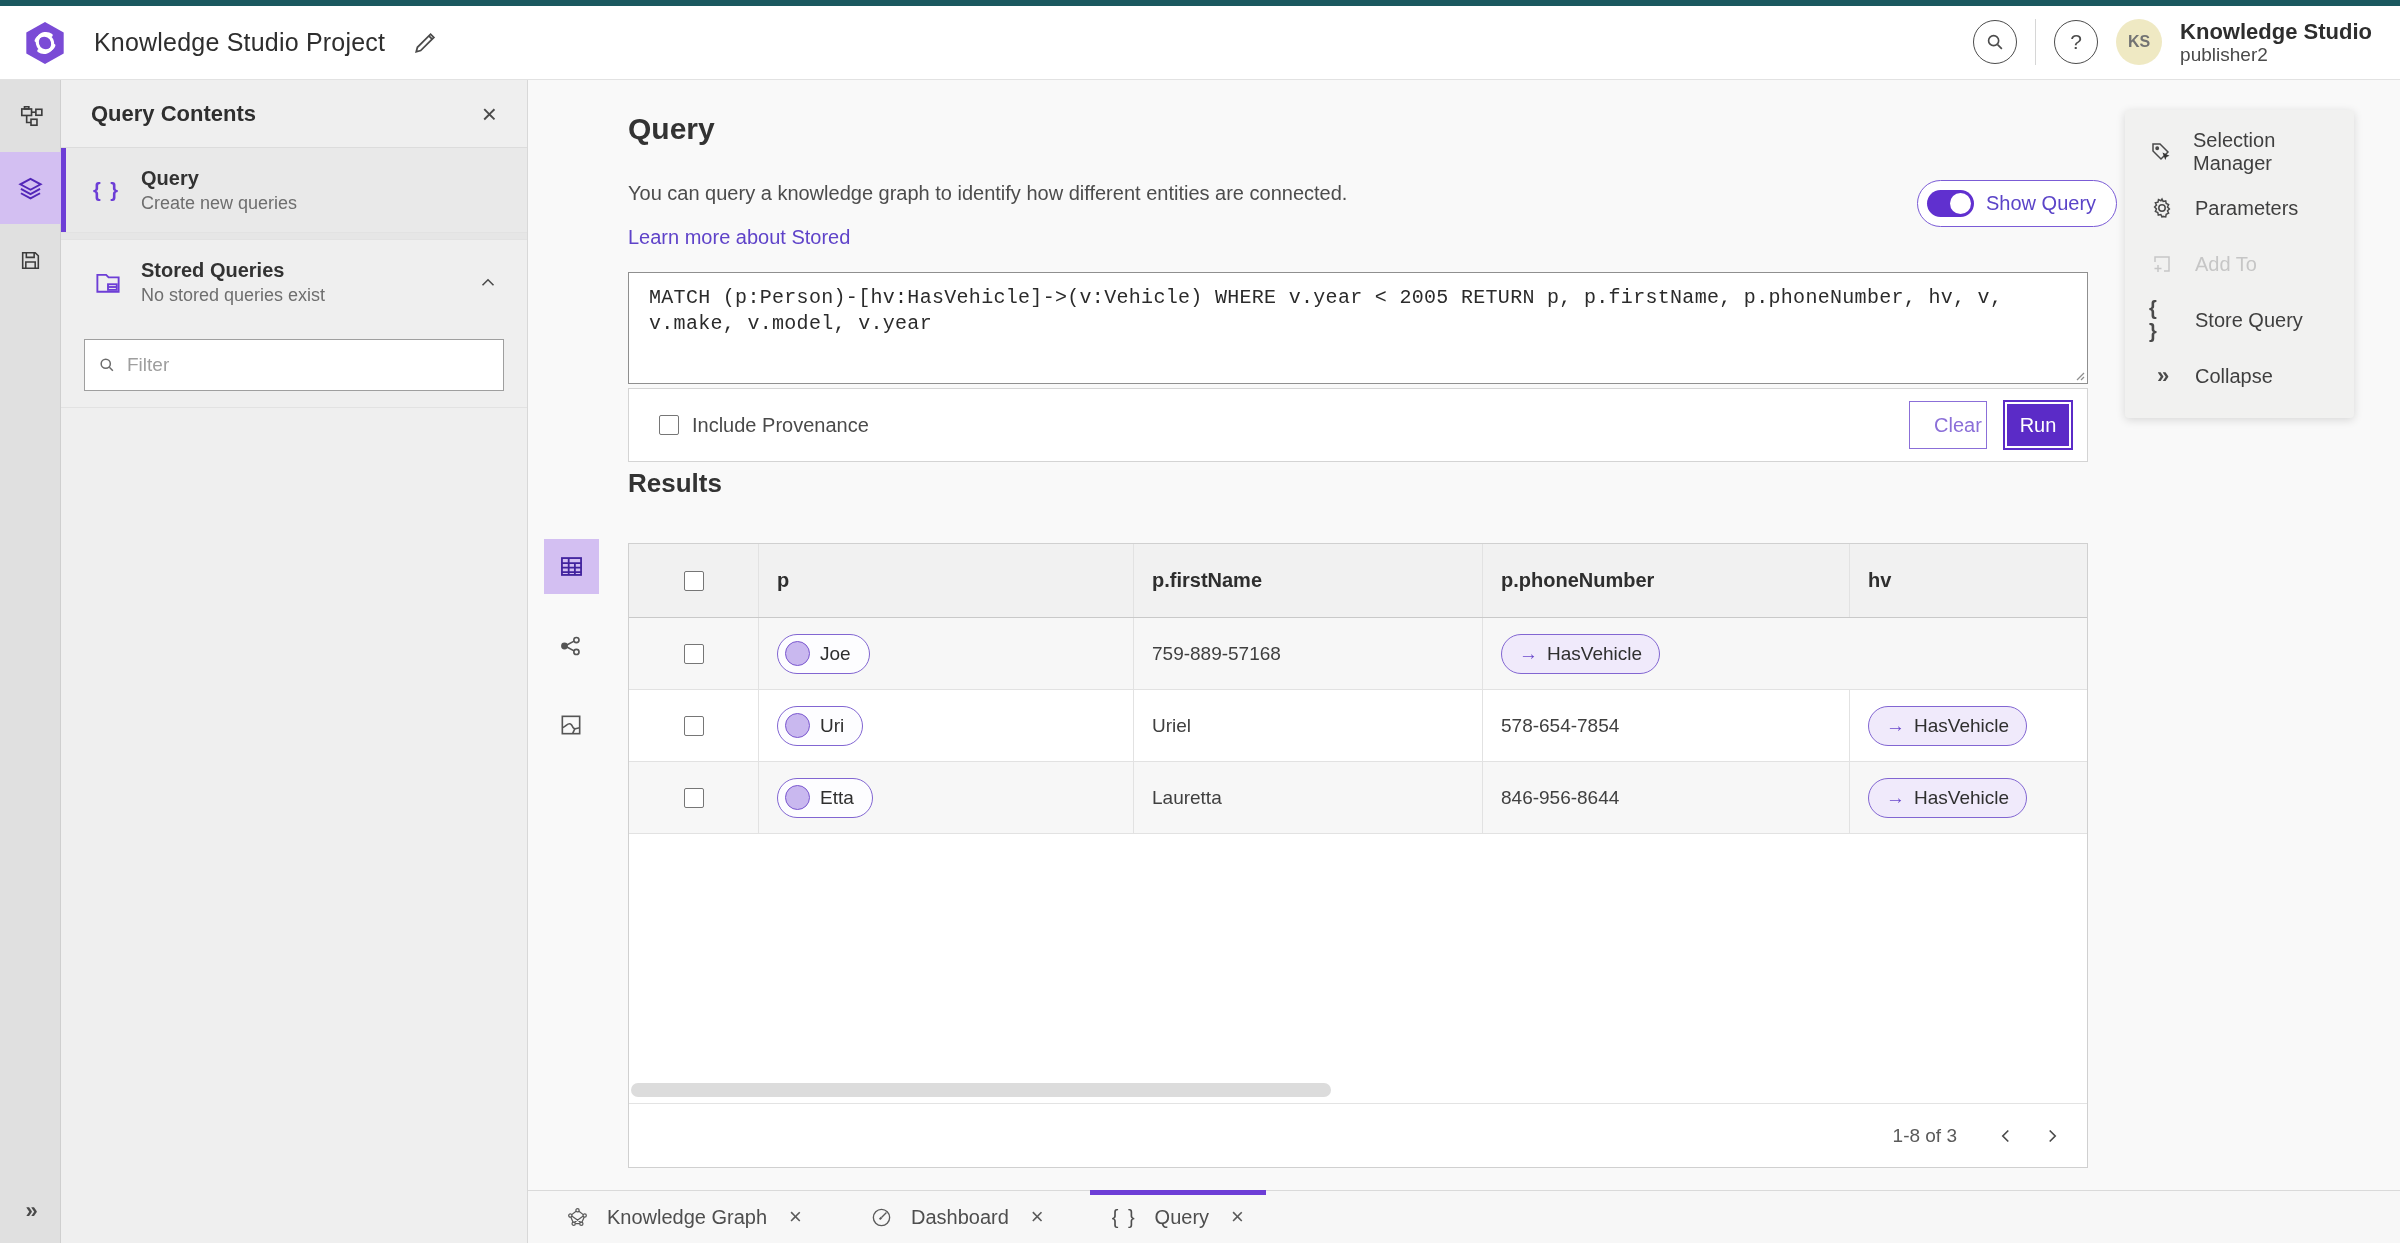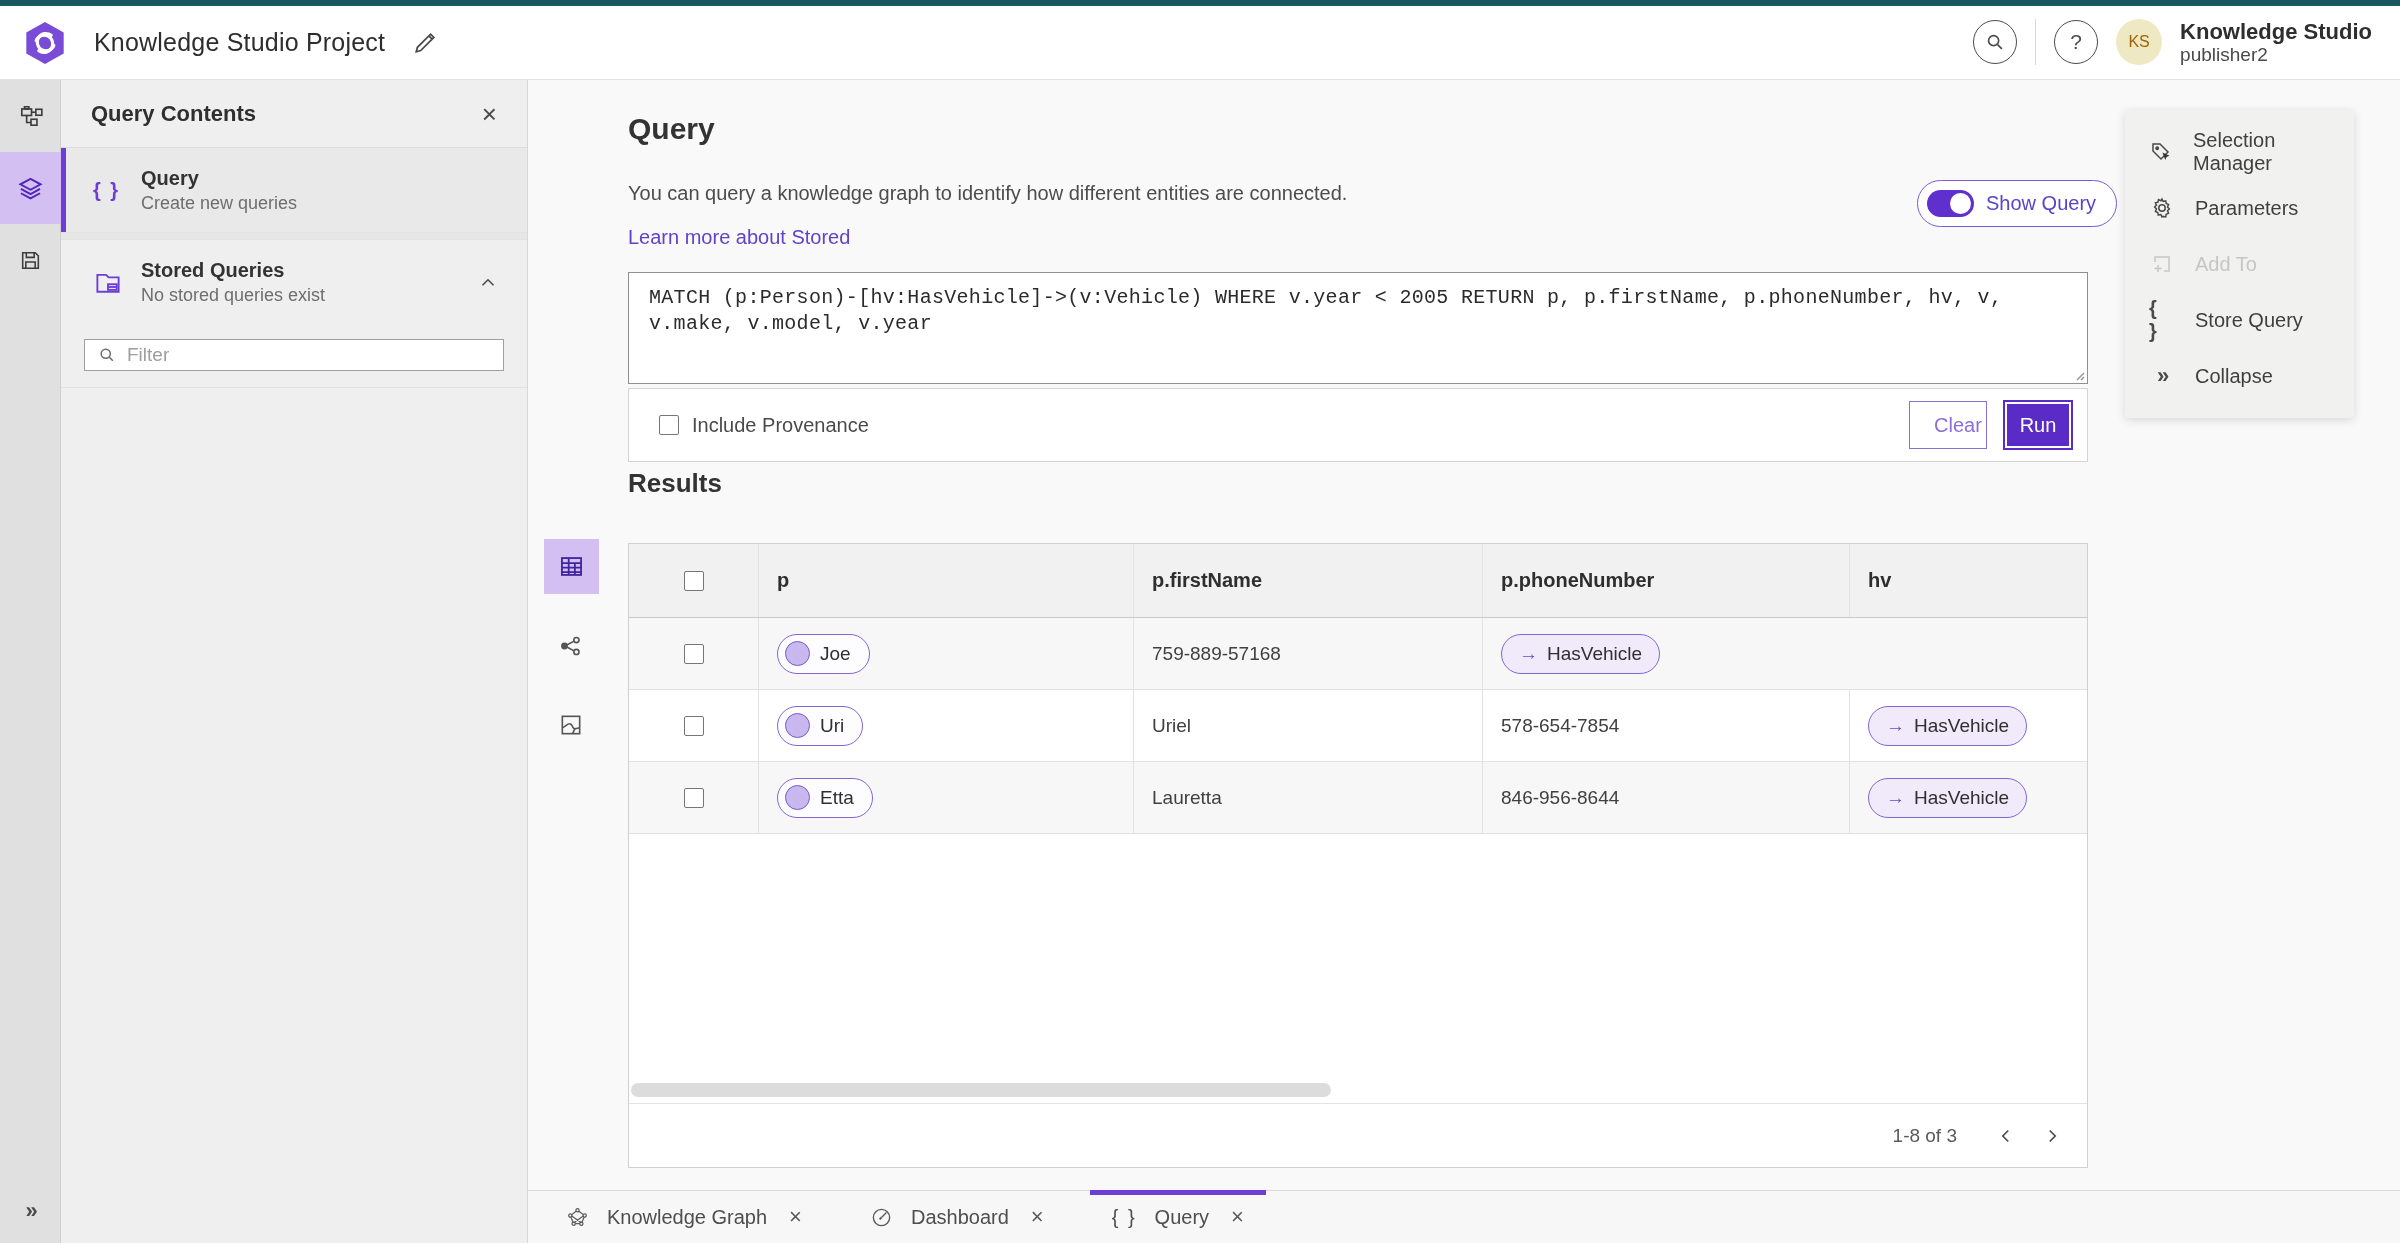--- a/index.html
+++ b/index.html
@@ -9,21 +9,21 @@
 
   
   .topstrip { position:absolute; left:0; top:0; width:100%; height:6px; background:#1a585f; }
   .appbar { position:absolute; left:0; top:6px; width:100%; height:74px; background:#fff; border-bottom:1px solid #e2e2e2; display:flex; align-items:center; padding:0 28px 0 22px; }
   .logo { width:46px; height:46px; flex:0 0 auto; }
   .app-title { margin-left:26px; font-size:25px; font-weight:500; color:#2e2e2e; letter-spacing:.2px; }
   .edit-pencil { margin-left:26px; width:28px; height:28px; cursor:pointer; }
   .appbar-right { margin-left:auto; display:flex; align-items:center; gap:18px; }
   .circ-btn { width:44px; height:44px; border-radius:50%; border:1.5px solid #4c4c4c; background:#fff; display:flex; align-items:center; justify-content:center; cursor:pointer; font-size:21px; color:#4c4c4c; }
   .vdivider { width:1px; height:46px; background:#d6d6d6; }
-  .avatar { width:46px; height:46px; border-radius:50%; background:#efe9c3; display:flex; align-items:center; justify-content:center; font-size:16px; font-weight:400; color:#a16207; cursor:pointer; }
+  .avatar { width:46px; height:46px; border-radius:50%; background:#efe9c3; display:flex; align-items:center; justify-content:center; font-size:16px; font-weight:700; color:#737373; cursor:pointer; }
   .usertext { line-height:1.15; }
   .usertext .uname { font-size:22px; font-weight:600; color:#2e2e2e; }
   .usertext .urole { font-size:19px; color:#4a4a4a; }
 
   
   .rail { position:absolute; left:0; top:80px; bottom:0; width:61px; background:#e0e0e0; border-right:1px solid #cfcfcf; }
   .rail-btn { width:61px; height:72px; display:flex; align-items:center; justify-content:center; cursor:pointer; }
   .rail-btn.active { background:#d3bff2; }
   .rail-bottom { position:absolute; bottom:8px; left:0; width:61px; height:48px; display:flex; align-items:center; justify-content:center; cursor:pointer; }
 
@@ -34,21 +34,21 @@
   .panel-close { margin-left:auto; font-size:26px; color:#4a4a4a; cursor:pointer; line-height:1; }
   .panel-item { position:relative; height:85px; display:flex; align-items:center; padding:0 28px 0 32px; cursor:pointer; border-bottom:1px solid #e2e2e2; }
   .panel-item.selected { background:#e9e9e9; }
   .panel-item.selected::before { content:""; position:absolute; left:0; top:0; bottom:0; width:5px; background:#6d3ed6; }
   .pi-icon { width:48px; flex:0 0 auto; color:#6d3ed6; font-size:26px; font-weight:600; letter-spacing:2px; }
   .pi-texts .pi-label { font-size:20px; font-weight:600; color:#323232; }
   .pi-texts .pi-sub { font-size:18px; color:#6e6e6e; margin-top:3px; }
   .pi-chev { margin-left:auto; }
   .section-gap { height:7px; background:#e6e6e6; border-bottom:1px solid #e2e2e2; }
   .filter-wrap { padding:14px 23px 16px 23px; border-bottom:1px solid #e2e2e2; }
-  .filter-box { height:32px; background:#fff; border:1px solid #9f9f9f; display:flex; align-items:center; padding:0 12px; gap:10px; }
+  .filter-box { height:52px; background:#fff; border:1px solid #9f9f9f; display:flex; align-items:center; padding:0 12px; gap:10px; }
   .filter-box input { border:none; outline:none; flex:1; font-size:19px; font-family:"Liberation Sans",sans-serif; color:#333; background:transparent; }
   .filter-box input::placeholder { color:#9e9e9e; }
 
   
   .main { position:absolute; left:528px; top:80px; right:0; bottom:0; background:#f9f9f9; }
   .h1 { position:absolute; left:100px; top:32px; font-size:30px; font-weight:600; color:#333; }
   .desc { position:absolute; left:100px; top:102px; font-size:20px; color:#4c4c4c; }
   .learn-link { position:absolute; left:100px; top:146px; font-size:20px; color:#5f43c9; cursor:pointer; }
   .showquery { position:absolute; left:1389px; top:100px; height:47px; border:1.5px solid #7b5cd6; border-radius:25px; background:#fff; display:flex; align-items:center; gap:12px; padding:0 20px 0 9px; cursor:pointer; }
   .toggle { width:47px; height:27px; border-radius:14px; background:#6030cf; position:relative; flex:0 0 auto; }

